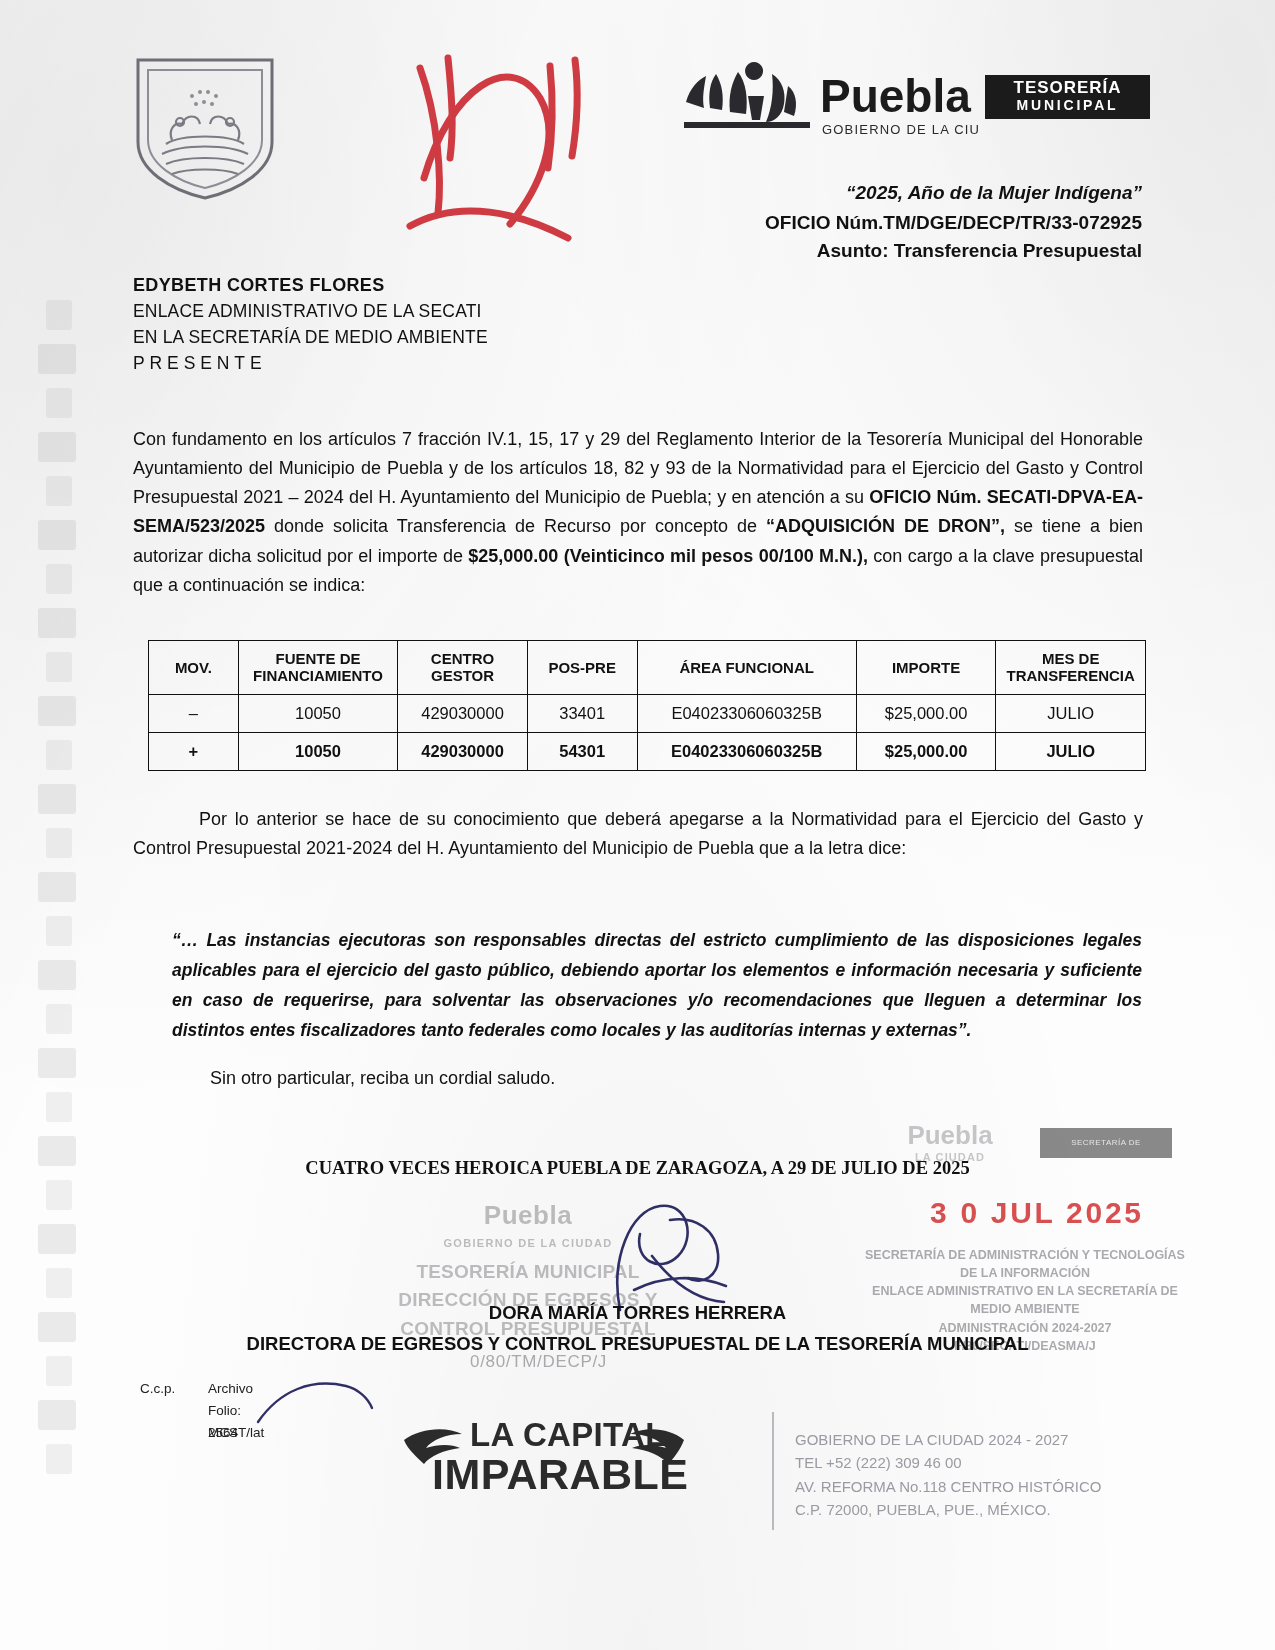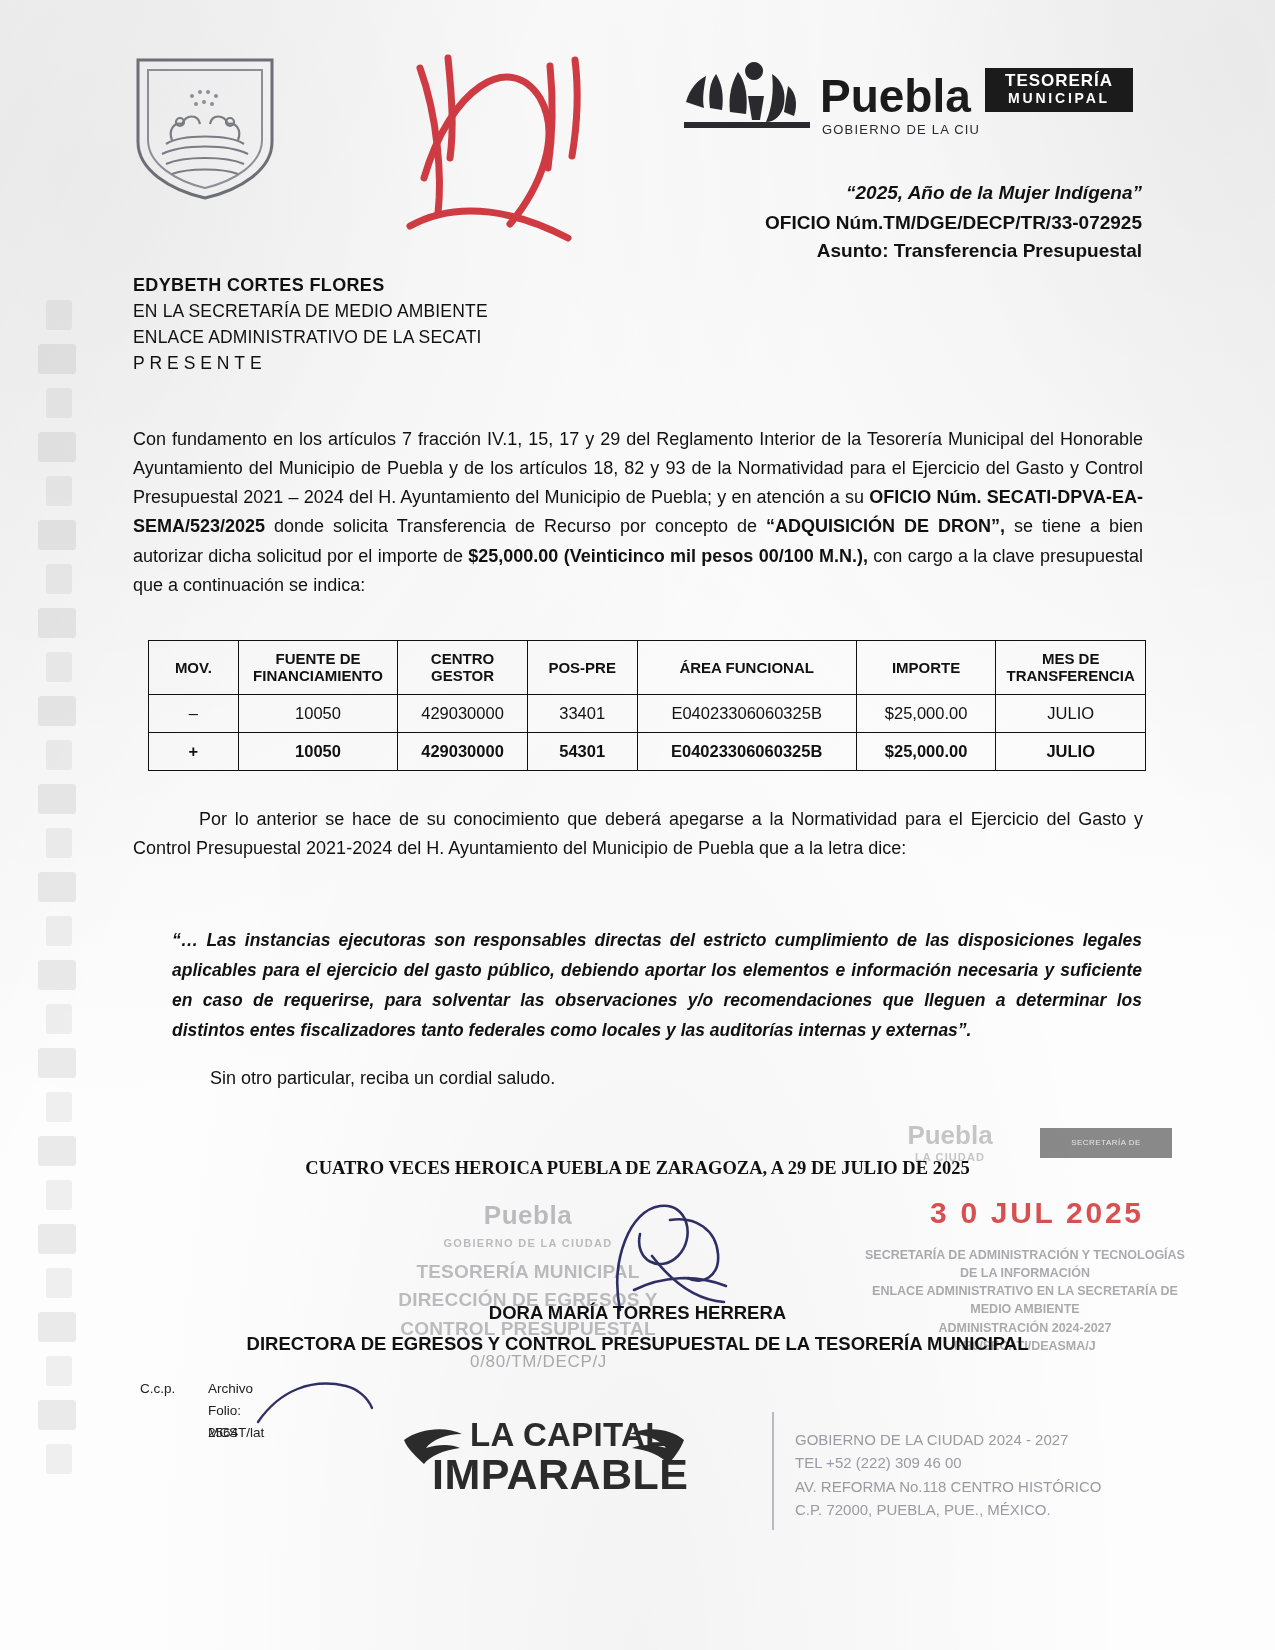--- a/index.html
+++ b/index.html
@@ -41,21 +41,21 @@
   .greca i:nth-child(odd){left:8px;width:26px;opacity:.42;}
 
   
   .shield{
     position:absolute;left:120px;top:52px;width:170px;height:150px;
   }
   .puebla-logo{
     position:absolute;left:680px;top:62px;width:300px;height:90px;
   }
   .tesoreria-badge{
-    position:absolute;left:985px;top:68px;width:148px;height:44px;
+    position:absolute;left:985px;top:75px;width:165px;height:44px;
     background:#1b1b1b;color:#fff;
     display:flex;flex-direction:column;justify-content:center;align-items:center;
     letter-spacing:.06em;
   }
   .tesoreria-badge .t1{font-size:17px;font-weight:bold;line-height:1;}
   .tesoreria-badge .t2{font-size:14px;font-weight:bold;line-height:1.3;letter-spacing:.2em;}
 
   .red-scribble{position:absolute;left:390px;top:28px;width:230px;height:215px;}
 
   .year-motto{
@@ -287,22 +287,22 @@
     <span class="t1">TESORERÍA</span>
     <span class="t2">MUNICIPAL</span>
   </div>
 
   <div class="year-motto">“2025, Año de la Mujer Indígena”</div>
   <div class="oficio-num">OFICIO Núm.TM/DGE/DECP/TR/33-072925</div>
   <div class="asunto">Asunto: Transferencia Presupuestal</div>
 
   <div class="addressee">
     <div class="name">EDYBETH CORTES FLORES</div>
+    <div class="line">ENLACE ADMINISTRATIVO DE LA SECATI</div>
     <div class="line">EN LA SECRETARÍA DE MEDIO AMBIENTE</div>
-    <div class="line">ENLACE ADMINISTRATIVO DE LA SECATI</div>
     <div class="presente">PRESENTE</div>
   </div>
 
   <div class="body-text">
     <span>Con fundamento en los artículos 7 fracción IV.1, 15, 17 y 29 del Reglamento Interior de la Tesorería Municipal del Honorable Ayuntamiento del Municipio de Puebla y de los artículos 18, 82 y 93 de la Normatividad para el Ejercicio del Gasto y Control Presupuestal 2021 – 2024 del H. Ayuntamiento del Municipio de Puebla; y en atención a su </span><b>OFICIO Núm. SECATI-DPVA-EA-SEMA/523/2025</b><span> donde solicita Transferencia de Recurso por concepto de </span><b>“ADQUISICIÓN DE DRON”,</b><span> se tiene a bien autorizar dicha solicitud por el importe de </span><b>$25,000.00 (Veinticinco mil pesos 00/100 M.N.),</b><span> con cargo a la clave presupuestal que a continuación se indica:</span>
   </div>
 
   <div class="tbl-wrap">
     <table>
       <thead>

